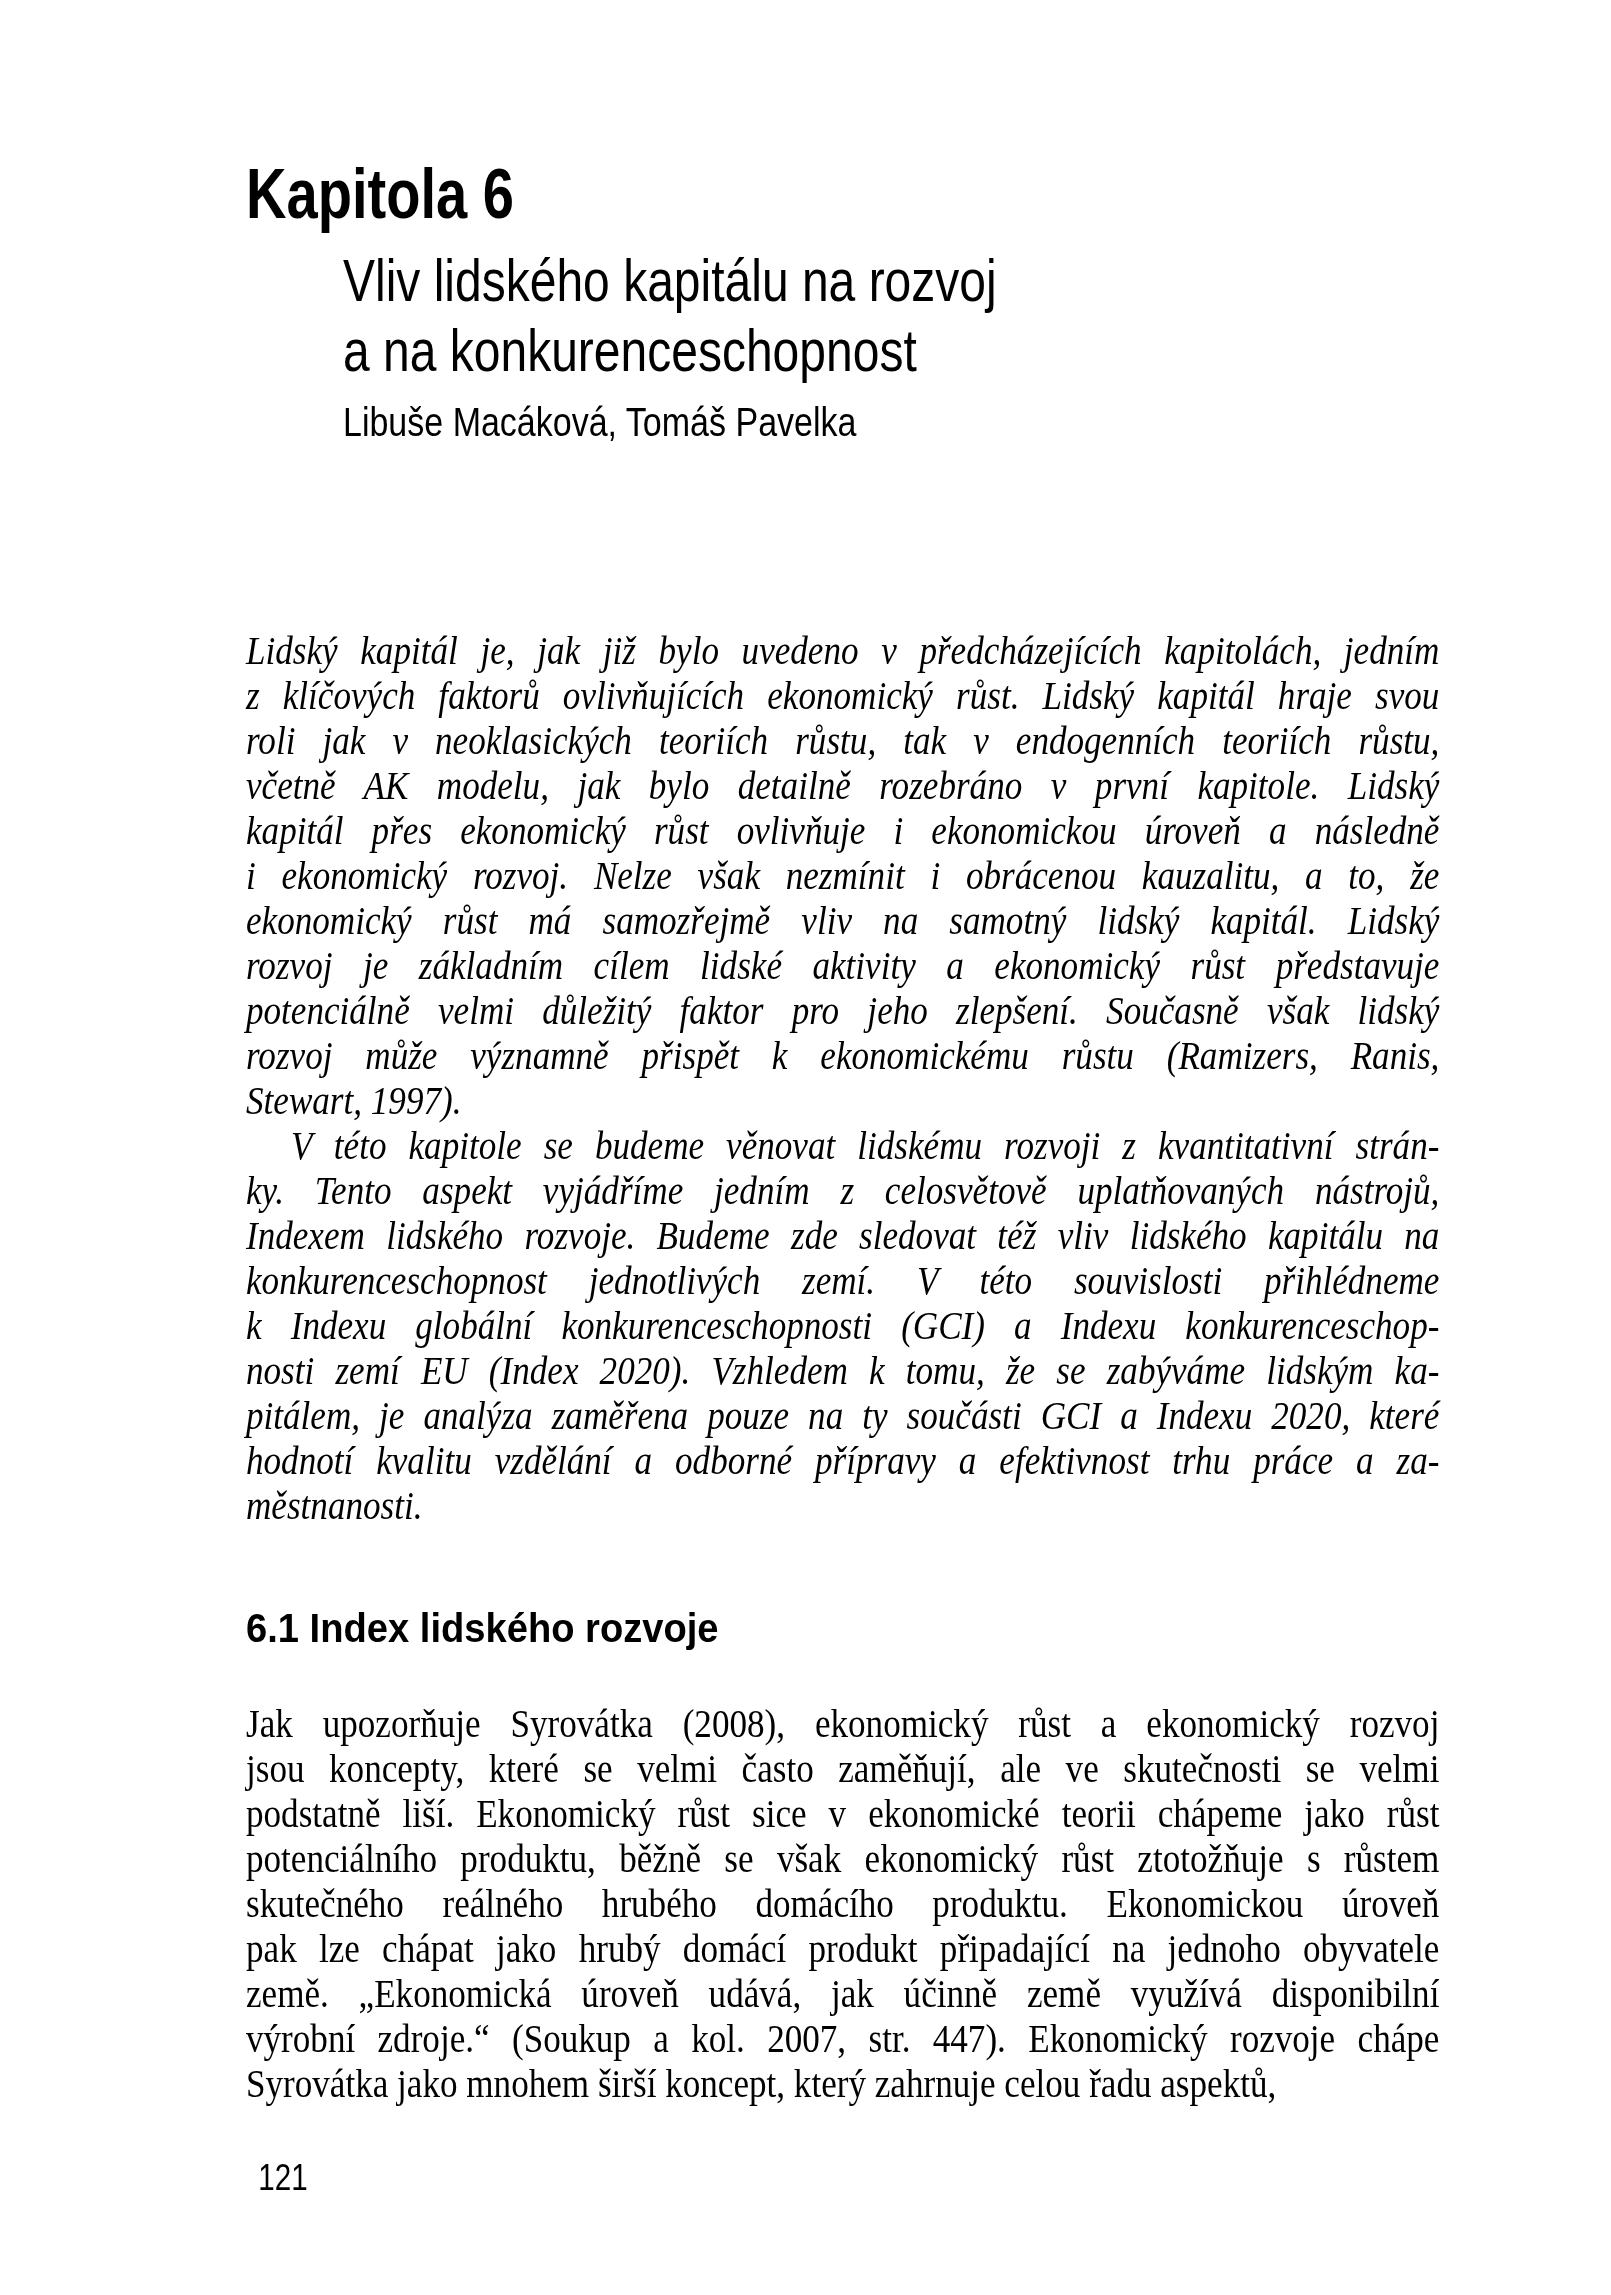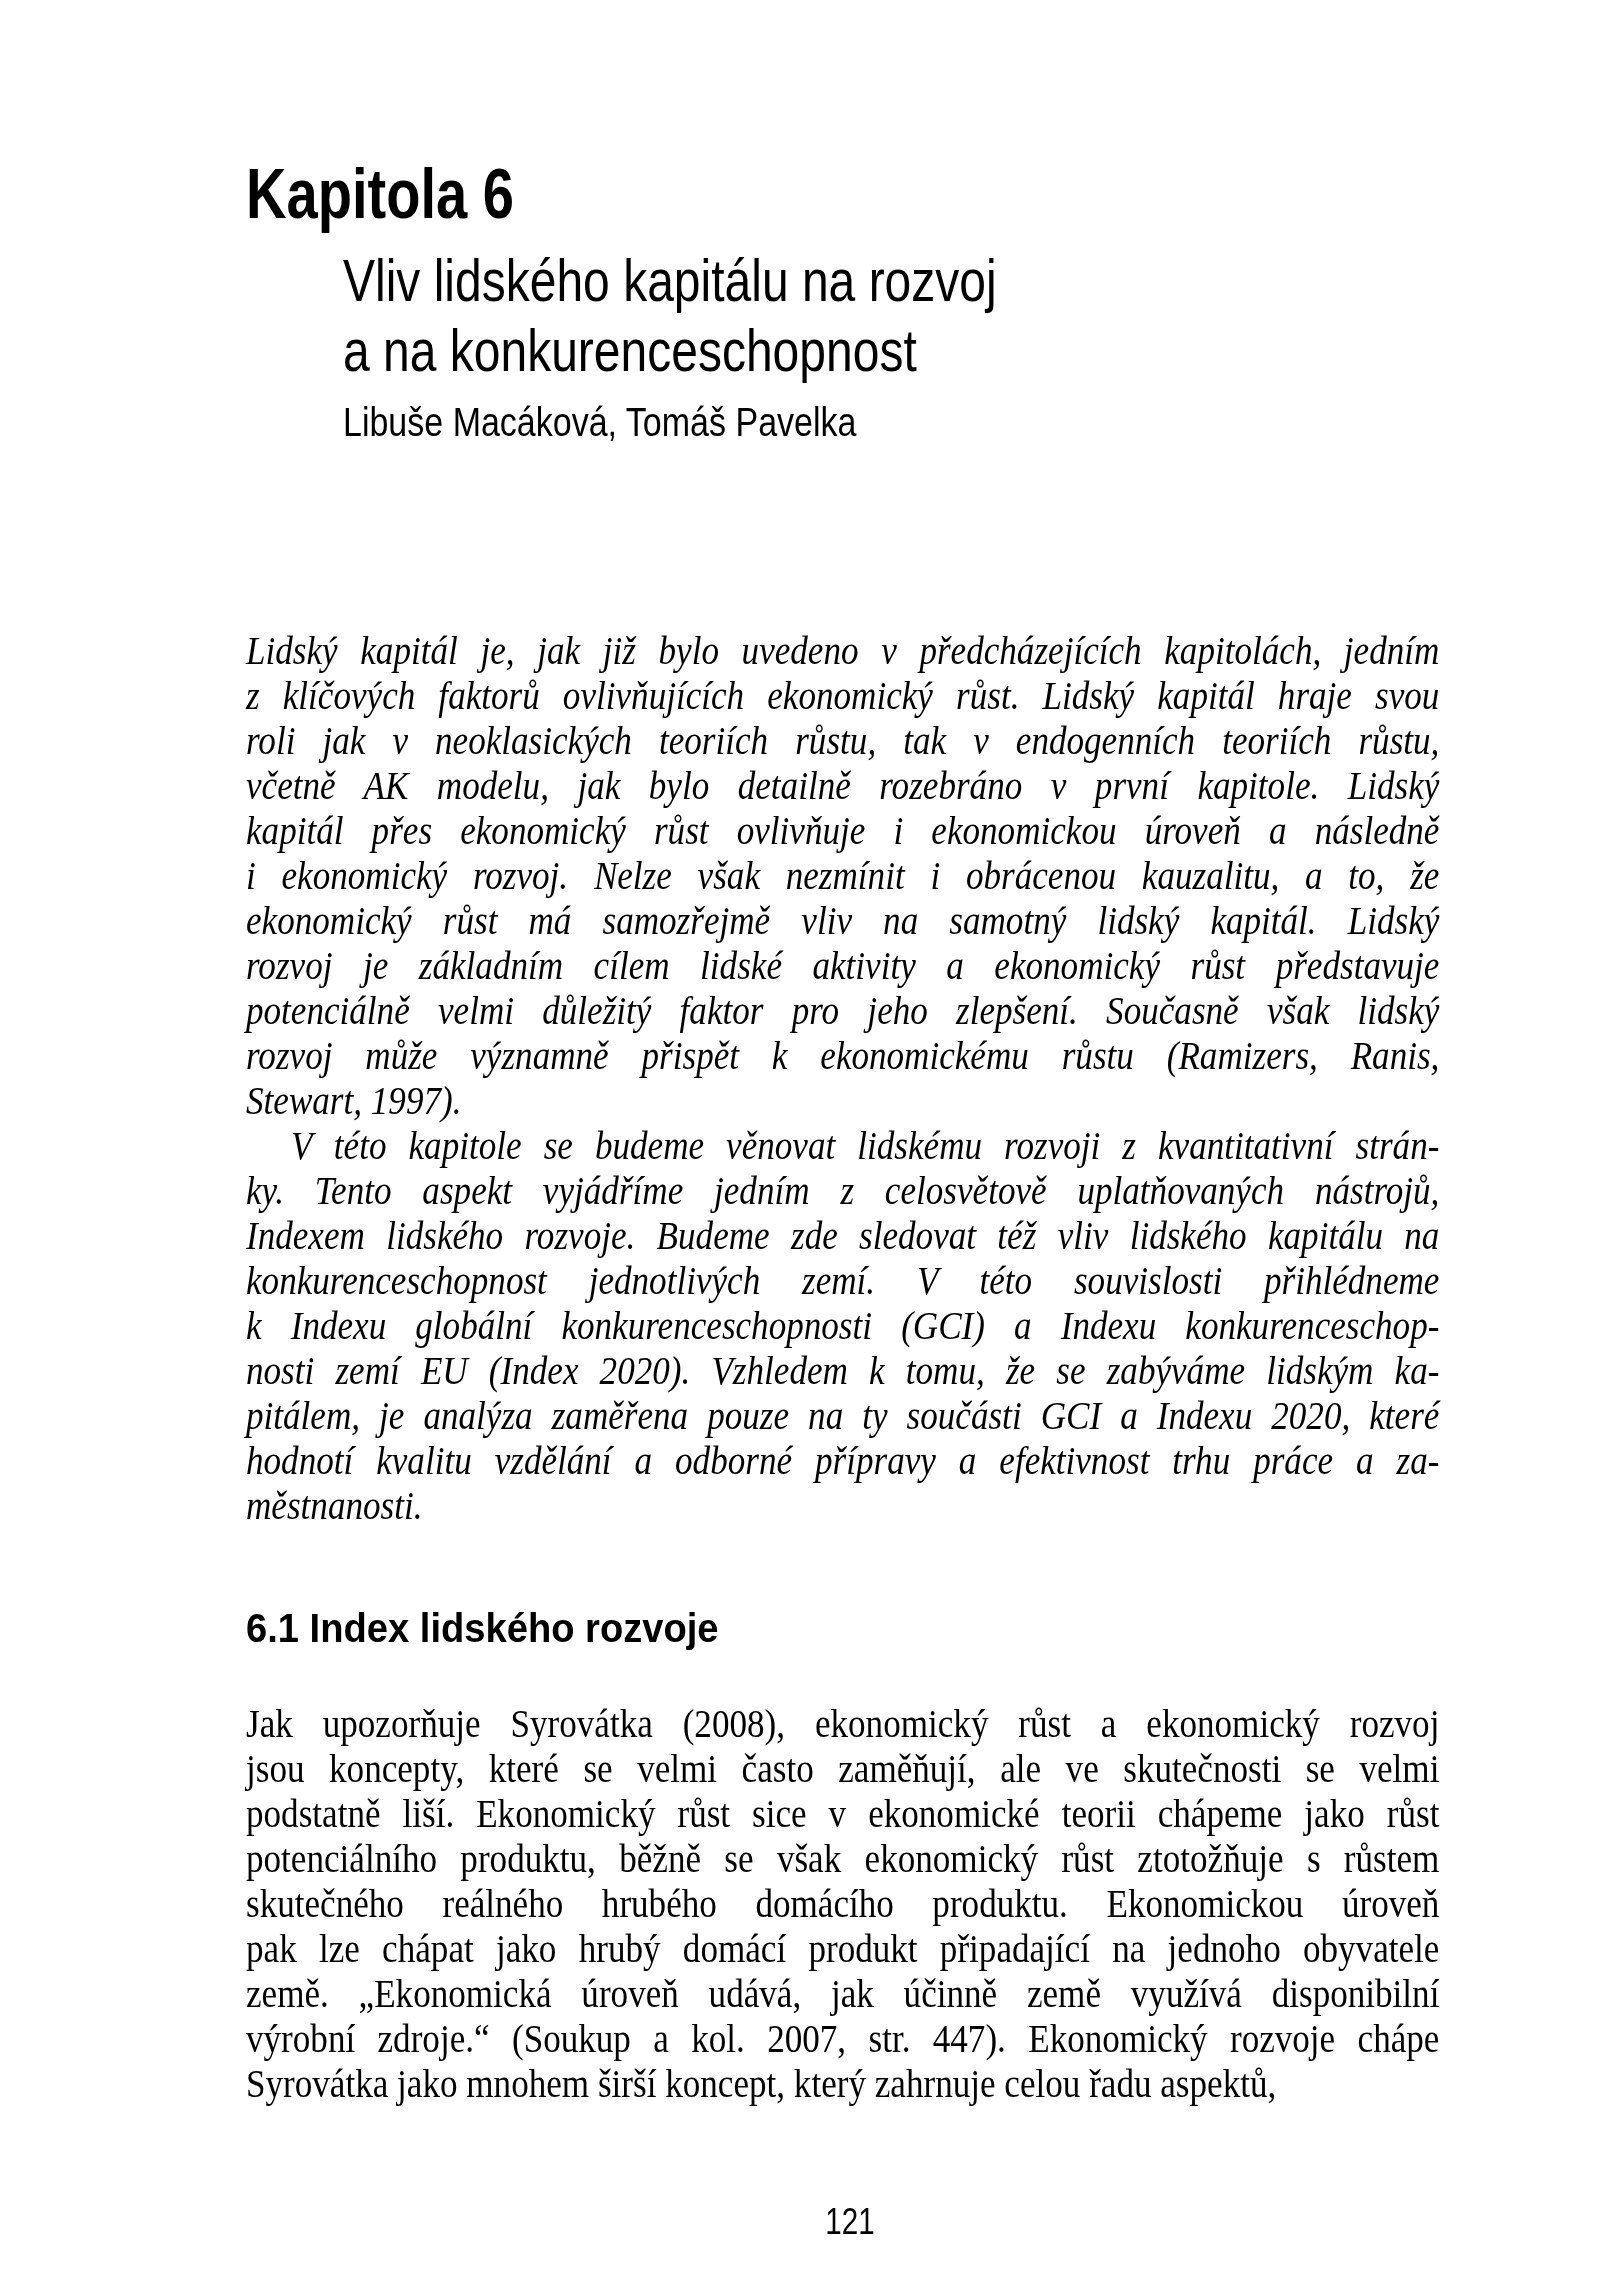--- a/index.html
+++ b/index.html
@@ -97,26 +97,25 @@
     text-align-last: left;
   }
   .line.indent {
     text-indent: 50px;
   }
   .page-number {
     position: absolute;
     top: 2159px;
     left: 246px;
     width: 1195px;
-    text-align: center;
+    text-align: left;
     font-family: "Liberation Sans", sans-serif;
     font-weight: 400;
     font-size: 37px;
     line-height: 1;
-    margin-top: 44px;
   }
   .page-number .pn-inner {
     display: inline-block;
     transform: scaleX(0.8);
     transform-origin: right top;
   }
 </style>
 </head>
 <body>
 

